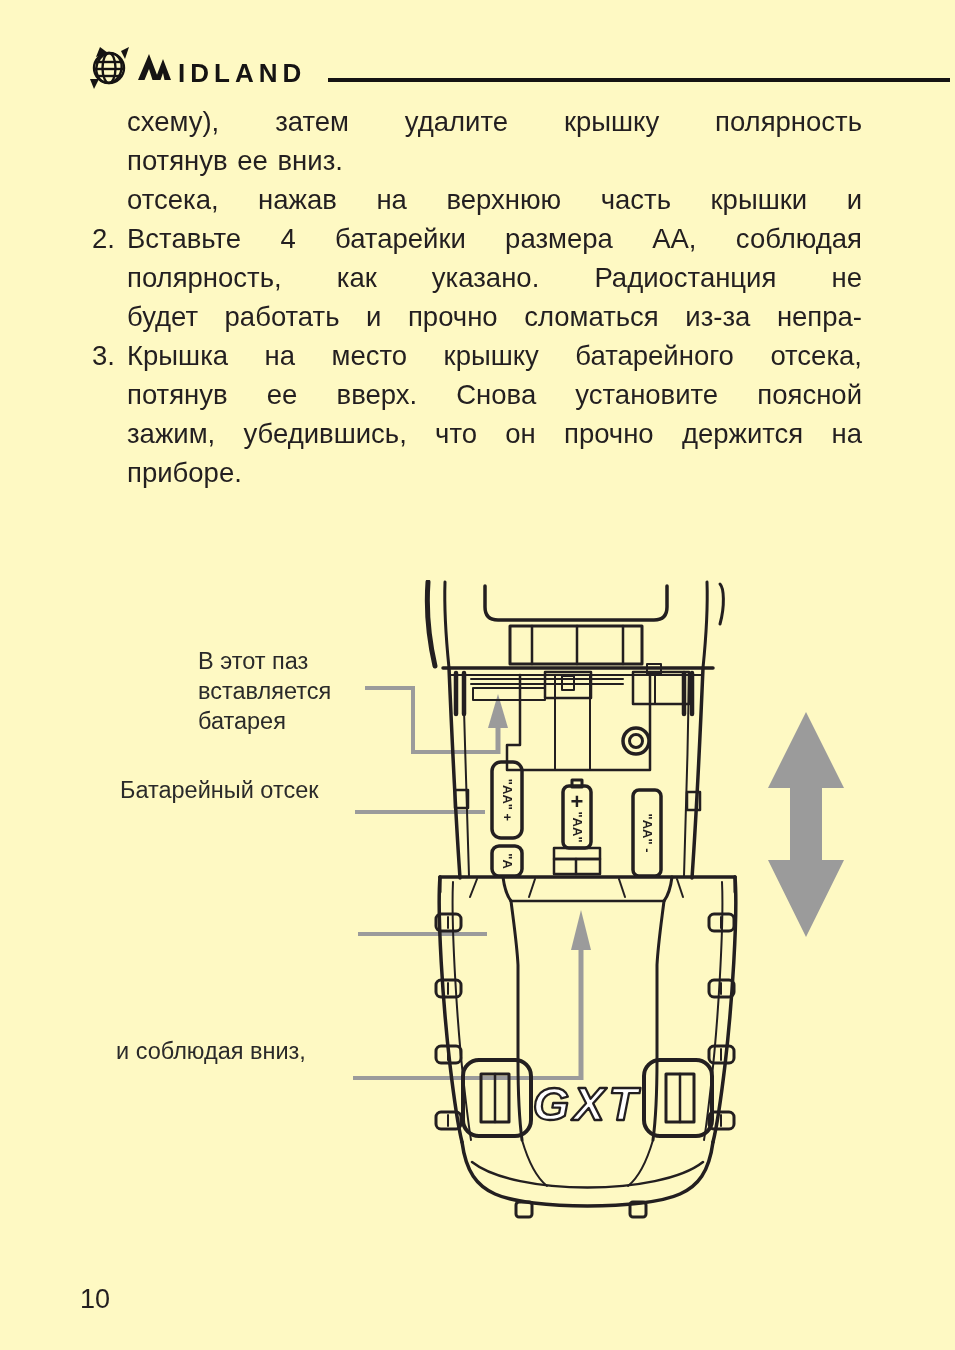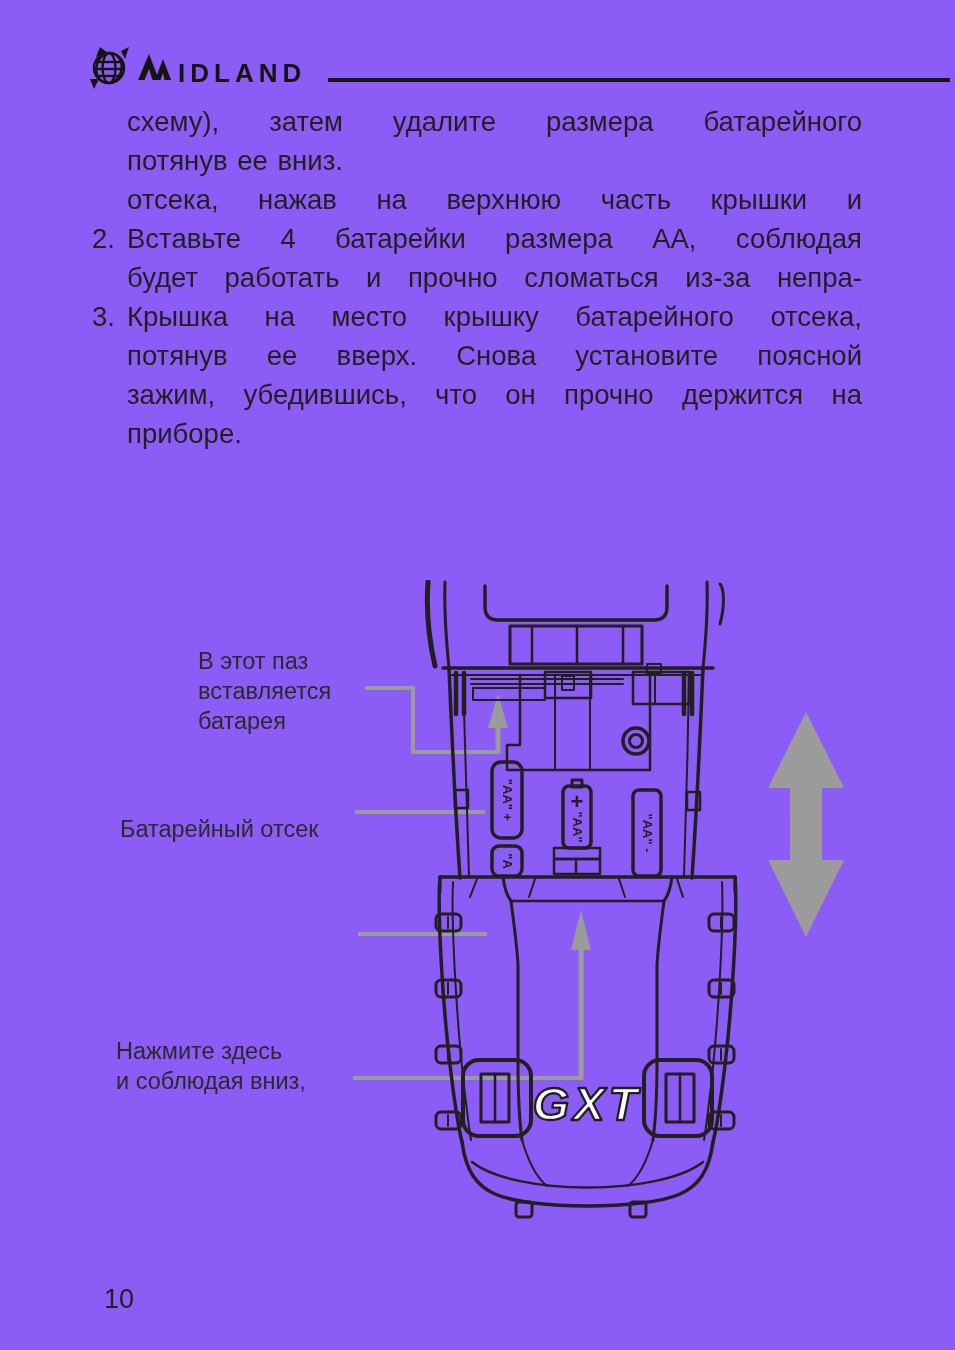--- a/index.html
+++ b/index.html
@@ -1,17 +1,17 @@
 <!DOCTYPE html>
 <html><head>
 <meta charset="utf-8">
 <style>
   html,body{margin:0;padding:0;background:#e8e8e8;}
   .page{
-    position:relative; width:955px; height:1350px; background:#8b5cf6;
+    position:relative; width:955px; height:1350px; background:#fef9c3;
     font-family:"Liberation Sans", sans-serif; color:#231f20; overflow:hidden;
     margin:0 auto;
   }
   
   .hdr{position:absolute; left:88px; top:44px; width:780px; height:48px;}
   .hdr .globe{position:absolute; left:0; top:1px;}
   .brand-m{position:absolute; left:50px; top:10px;}
   .brand-rest{
     position:absolute; left:90px; top:14px;
     font-size:26px; font-weight:bold; letter-spacing:5px; color:#161413;
@@ -24,27 +24,27 @@
   .plines{flex:1; min-width:0;}
   .line{
     font-size:27.5px; line-height:39px;
     text-align:justify; text-align-last:justify; word-spacing:2px;
   }
   .line.last{text-align-last:left;}
   
   .dlabel{position:absolute; font-size:23.5px; line-height:30px; color:#2a2a2a;}
   .dlabel .dline{white-space:nowrap;}
   #label-slot{left:198px; top:646px;}
-  #label-compartment{left:120px; top:814px;}
+  #label-compartment{left:120px; top:775px;}
   #label-cover{left:190px; top:881px;}
   #label-press{left:116px; top:1036px;}
   
   .diagram-svg{position:absolute; left:100px; top:580px;}
   
-  .pagenum{position:absolute; left:104px; top:1284px; font-size:27px;}
+  .pagenum{position:absolute; left:80px; top:1284px; font-size:27px;}
 </style>
 </head>
 <body>
 
 <div class="page">
 
   <div class="hdr">
     <svg class="globe" width="46" height="48" viewBox="0 0 46 48">
       <g stroke="#161413" fill="none" stroke-width="2.4">
         <circle cx="21" cy="23" r="15"></circle>
@@ -65,29 +65,30 @@
       <polygon points="17,26 25,5 33,26 26.5,26 25,19 22.5,26" fill="#161413"></polygon>
     </svg>
     <span class="brand-rest">IDLAND</span>
     <div class="hdr-rule"></div>
   </div>
 
   <div class="instructions">
     <div class="para">
       <div class="num"></div>
       <div class="plines">
-        <div class="line">схему), затем удалите размера батарейного</div>
+        <div class="line">схему), затем удалите крышку полярность</div>
         <div class="line last">потянув ее вниз.</div>
         <div class="line">отсека, нажав на  верхнюю часть крышки и</div>
       </div>
     </div>
     <div class="para">
       <div class="num">2.</div>
       <div class="plines">
         <div class="line">Вставьте 4 батарейки размера АА, соблюдая</div>
+        <div class="line">полярность, как указано. Радиостанция не</div>
         <div class="line">будет работать и прочно сломаться из-за непра-</div>
       </div>
     </div>
     <div class="para">
       <div class="num">3.</div>
       <div class="plines">
         <div class="line">Крышка на место крышку батарейного отсека,</div>
         <div class="line">потянув ее вверх. Снова установите поясной</div>
         <div class="line">зажим, убедившись, что он прочно держится на</div>
         <div class="line last">приборе.</div>
@@ -97,21 +98,20 @@
 
   <div class="dlabel" id="label-slot">
     <div class="dline">В этот паз</div>
     <div class="dline">вставляется</div>
     <div class="dline">батарея</div>
   </div>
   <div class="dlabel" id="label-compartment">
     <div class="dline">Батарейный отсек</div>
   </div>
   <div class="dlabel" id="label-press">
-    <div class="dline">Нажмите здесь</div>
     <div class="dline">и соблюдая вниз,</div>
   </div>
 
   <svg class="diagram-svg" width="760" height="670" viewBox="0 0 760 670">
 
     <g stroke="#9b9b9b" fill="none">
       <polyline points="265,108 313,108 313,172 398,172" stroke-width="4"></polyline>
       <line x1="255" y1="232" x2="385" y2="232" stroke-width="4"></line>
       <line x1="258" y1="354" x2="387" y2="354" stroke-width="4"></line>
       <line x1="253" y1="498" x2="481" y2="498" stroke-width="4"></line>

